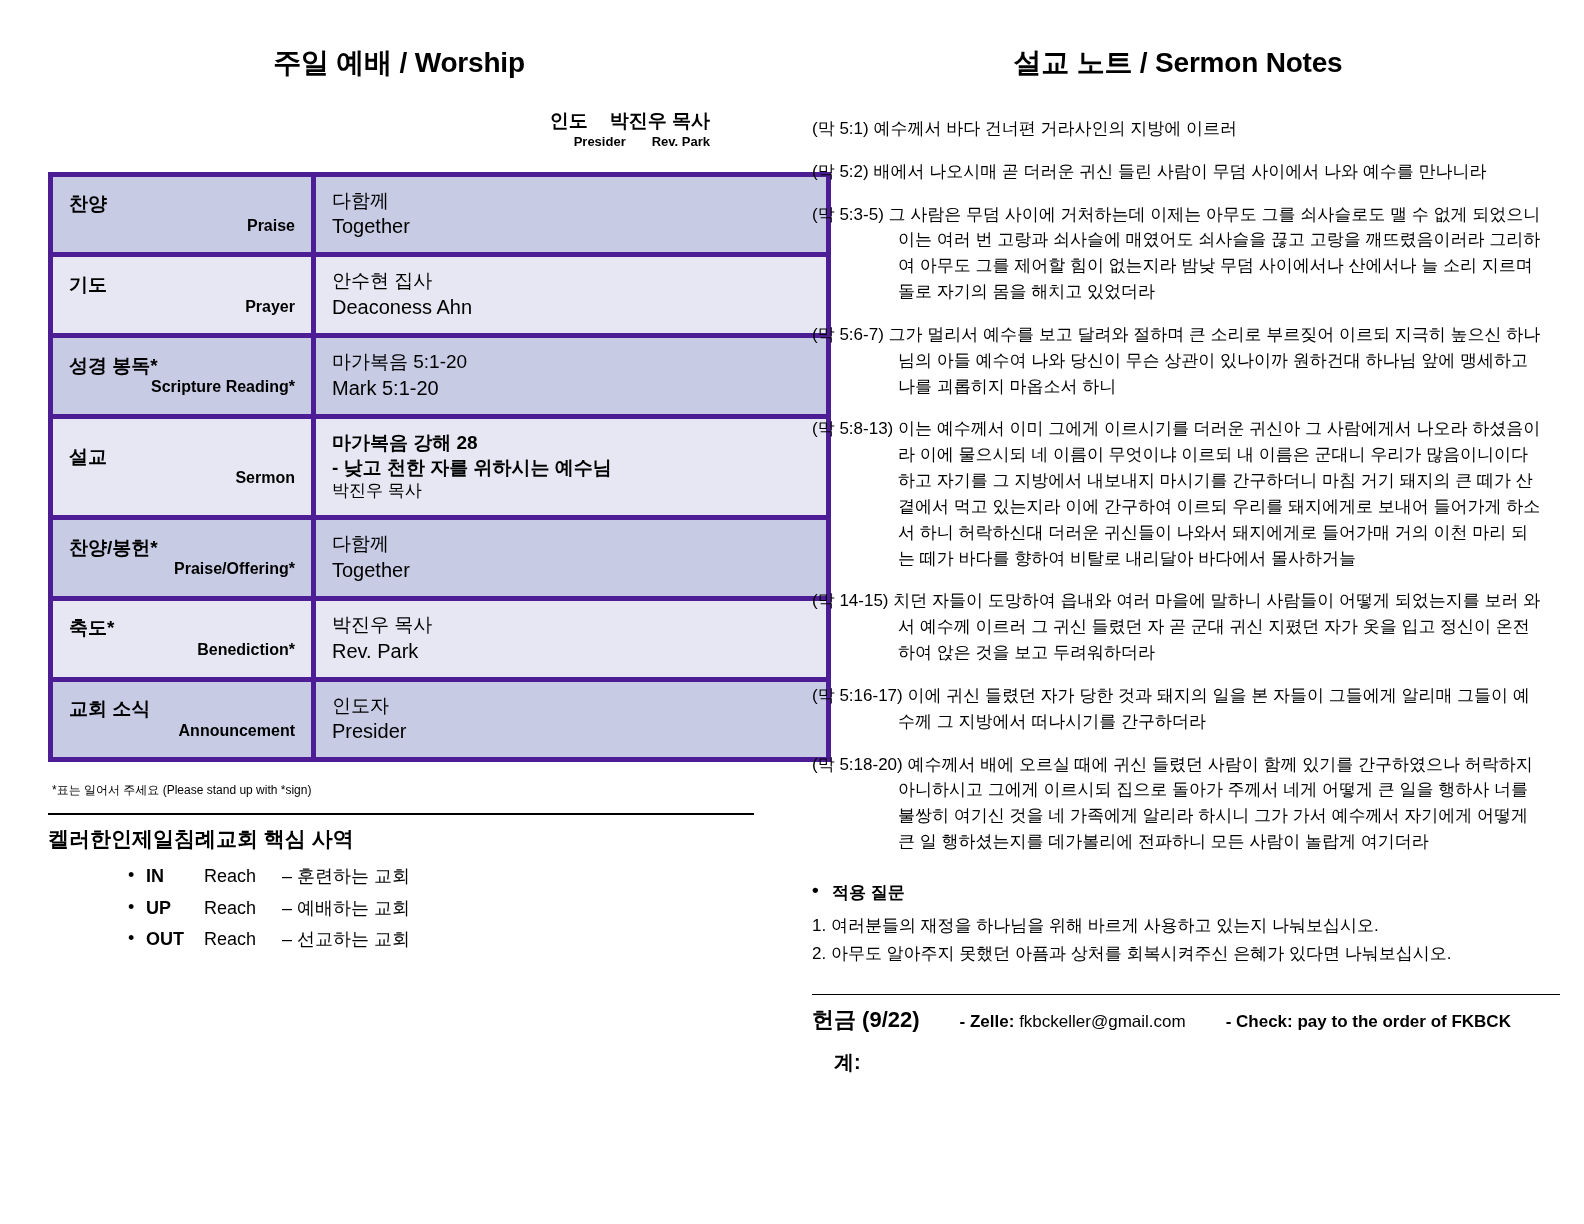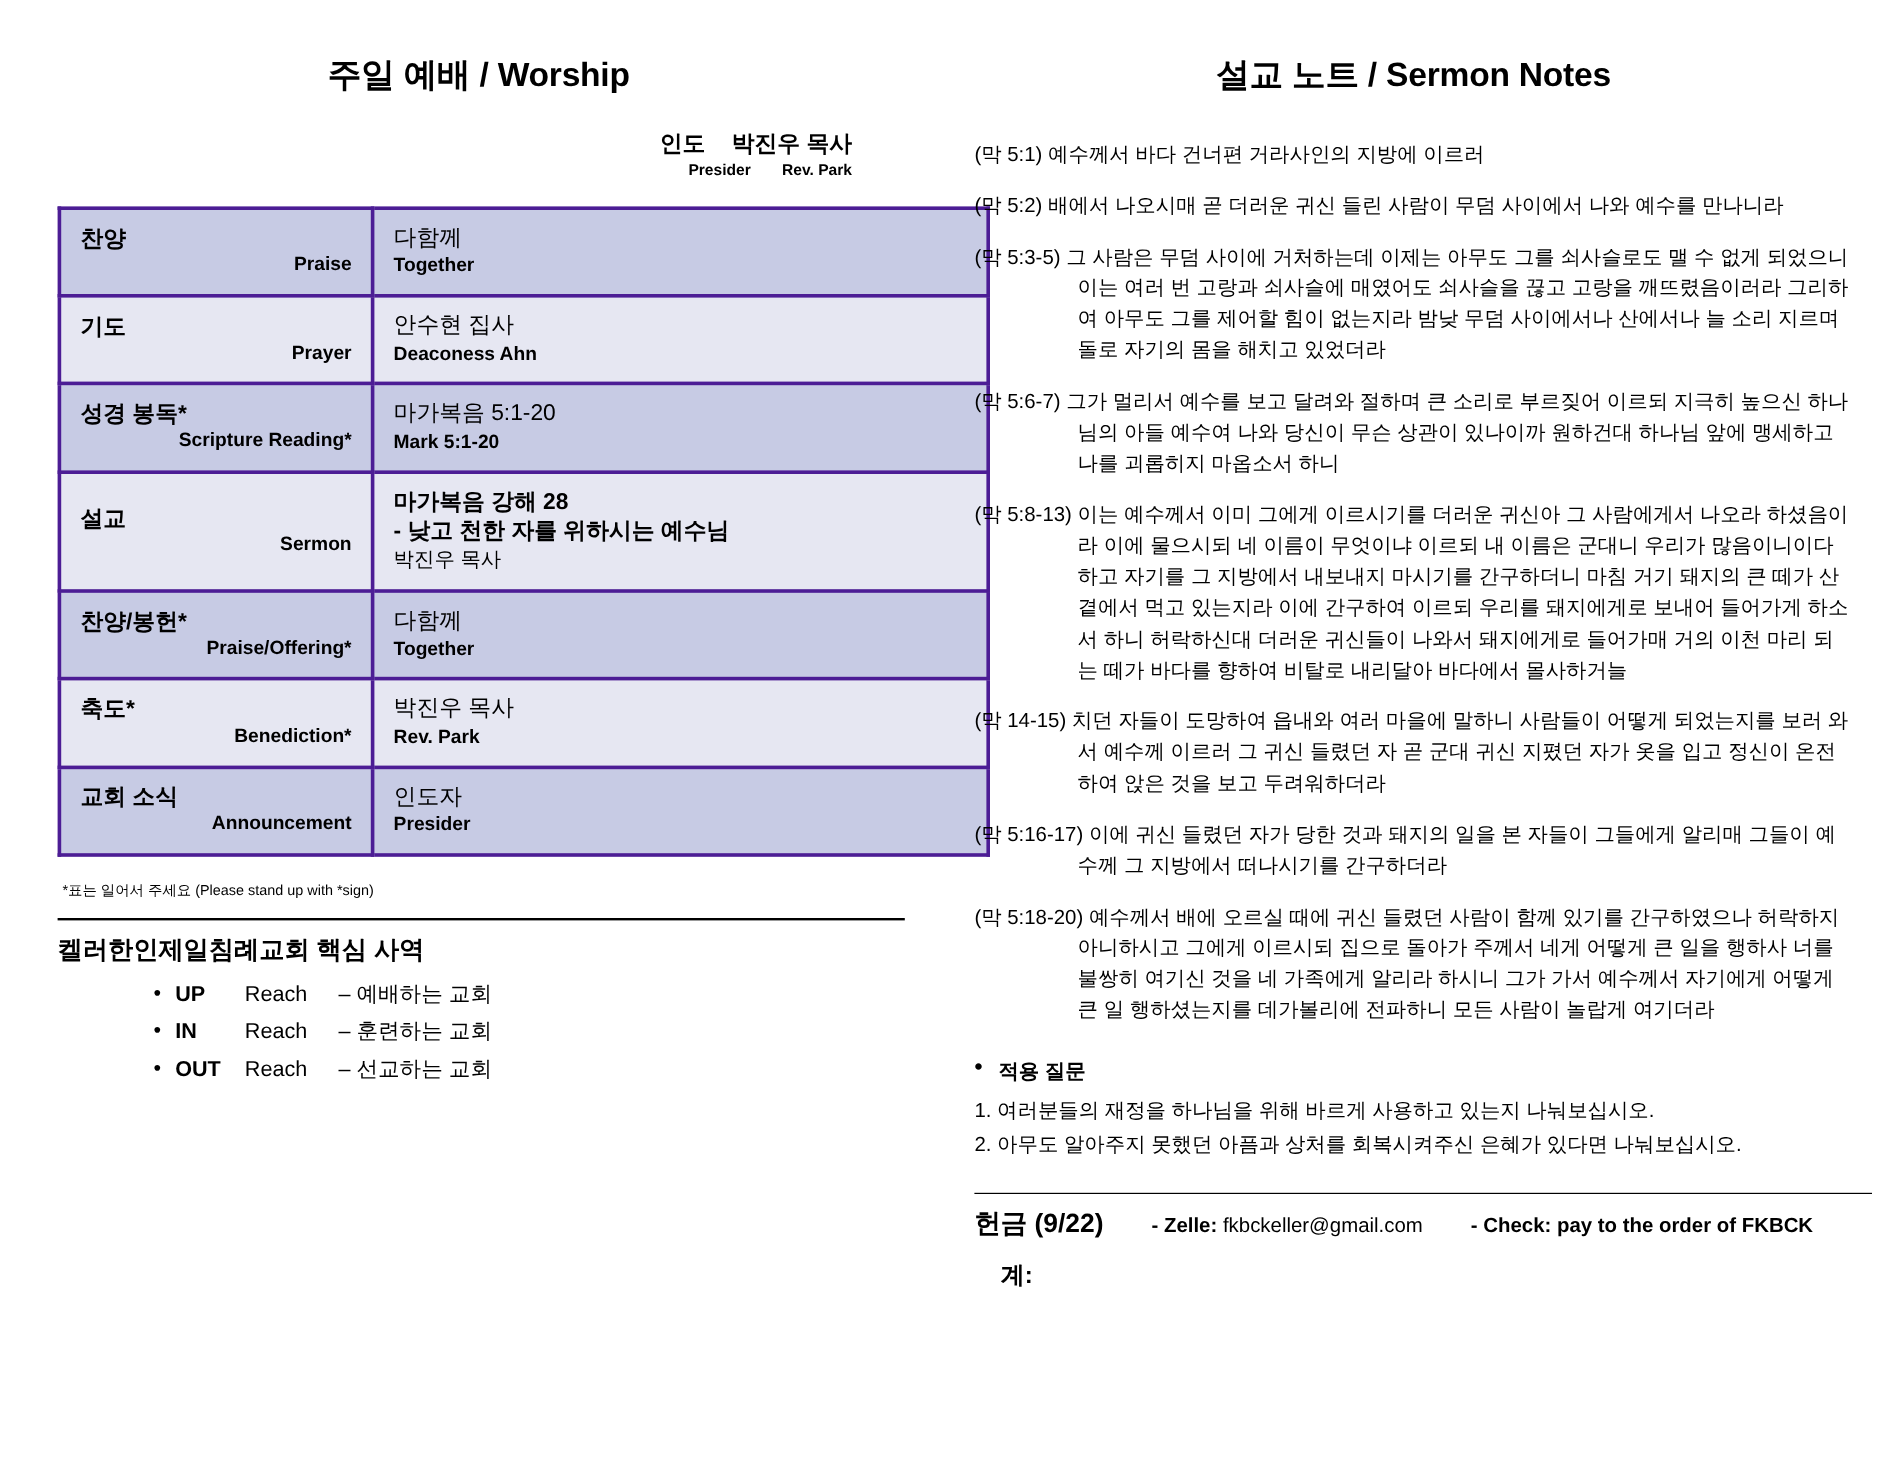--- a/index.html
+++ b/index.html
@@ -60,21 +60,21 @@
 
   table.order {
     margin-top: 22px;
     border-collapse: collapse;
     width: 704px;
     table-layout: fixed;
   }
   table.order td {
     vertical-align: middle;
     padding: 12px 16px;
-    border: 3px solid #4c1d95;
+    border: 5px solid #4c1d95;
   }
   td.cell-label { width: 226px; }
   td.cell-value { width: 478px; }
   .row-a td { background: #c7cbe4; }
   .row-b td { background: #e6e7f2; }
 
   .lbl-ko {
     font-size: 19px;
     font-weight: bold;
     line-height: 1.25;
@@ -83,23 +83,22 @@
     font-size: 16px;
     font-weight: bold;
     line-height: 1.3;
     text-align: right;
   }
   .val-ko {
     font-size: 19px;
     line-height: 1.3;
   }
   .val-en {
-    font-size: 16px;
+    font-size: 20px;
     line-height: 1.35;
-    font-weight: bold;
   }
   .val-ko.bold { font-weight: bold; }
   .val-sub {
     font-size: 17px;
     line-height: 1.35;
   }
 
   .stand-note {
     margin-top: 20px;
     margin-left: 4px;
@@ -301,24 +300,24 @@
     </table>
 
     <div class="stand-note">*표는 일어서 주세요 (Please stand up with *sign)</div>
 
     <hr class="rule">
 
     <div class="core-title">켈러한인제일침례교회 핵심 사역</div>
 
     <ul class="core-list">
       <li>
-        <span class="core-key">UP</span><span class="core-reach">Reach</span><span>– 예배하는 교회</span>
+        <span class="core-key">IN</span><span class="core-reach">Reach</span><span>– 훈련하는 교회</span>
       </li>
       <li>
-        <span class="core-key">IN</span><span class="core-reach">Reach</span><span>– 훈련하는 교회</span>
+        <span class="core-key">UP</span><span class="core-reach">Reach</span><span>– 예배하는 교회</span>
       </li>
       <li>
         <span class="core-key">OUT</span><span class="core-reach">Reach</span><span>– 선교하는 교회</span>
       </li>
     </ul>
   </div>
 
   <div class="col-right">
     <h1 class="title">설교 노트 / Sermon Notes</h1>
 

